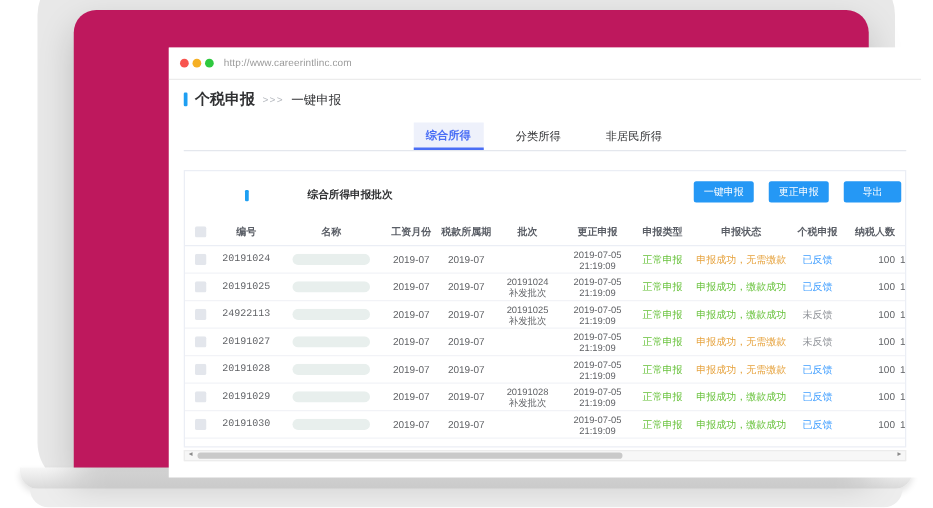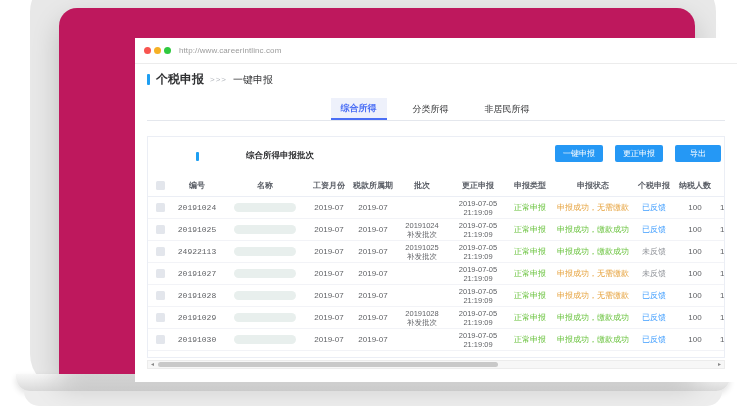--- a/index.html
+++ b/index.html
@@ -49,21 +49,21 @@
     font-family:inherit; }
 
   
   .table { position:absolute; left:0; top:38px; width:608px; }
   .tr { display:flex; align-items:center; height:22px; border-bottom:1px solid #f2f3f7; }
   .tr.head { color:#5a5e66; font-weight:bold; border-bottom:1px solid #ebeef5; }
   .td { font-size:8px; color:#606266; text-align:center; overflow:hidden; }
   .tr.head .td { color:#5a5e66; }
   .c-cb{width:24px; display:flex; justify-content:center;} .c-id{width:50px;font-family:Liberation Mono, monospace;} .c-name{width:86px; display:flex; justify-content:center;}
   .c-sm{width:42px;} .c-tp{width:46px;} .c-batch{width:52px;} .c-time{width:60px;}
-  .c-type{width:44px;} .c-status{width:82px;} .c-fb{width:40px;} .c-num{width:42px;} .c-cut{width:40px; text-align:left; padding-left:4px;}
+  .c-type{width:44px;} .c-status{width:82px;} .c-fb{width:40px;} .c-num{width:42px;text-align:right;} .c-cut{width:40px; text-align:left; padding-left:4px;}
   .two-line { font-size:7.5px; line-height:9px; }
   .cb { width:9px; height:9px; background:#e3e6ec; border-radius:1.5px; cursor:pointer; }
   .pill { width:62px; height:9px; background:#e8efed; border-radius:4.5px; }
 
   
   .hscroll { position:absolute; left:12px; top:322px; width:578px; height:9px; background:#f7f7f7; border:1px solid #ececec; }
   .hs-arrow { position:absolute; top:0; width:9px; height:7px; font-size:6px; color:#8a8a8a; line-height:7px; text-align:center; cursor:pointer; }
   .hs-left{left:0;} .hs-right{right:0;}
   .hs-thumb { position:absolute; left:10px; top:1px; width:340px; height:5px; background:#c9c9c9; border-radius:3px; cursor:pointer; }
 </style>

